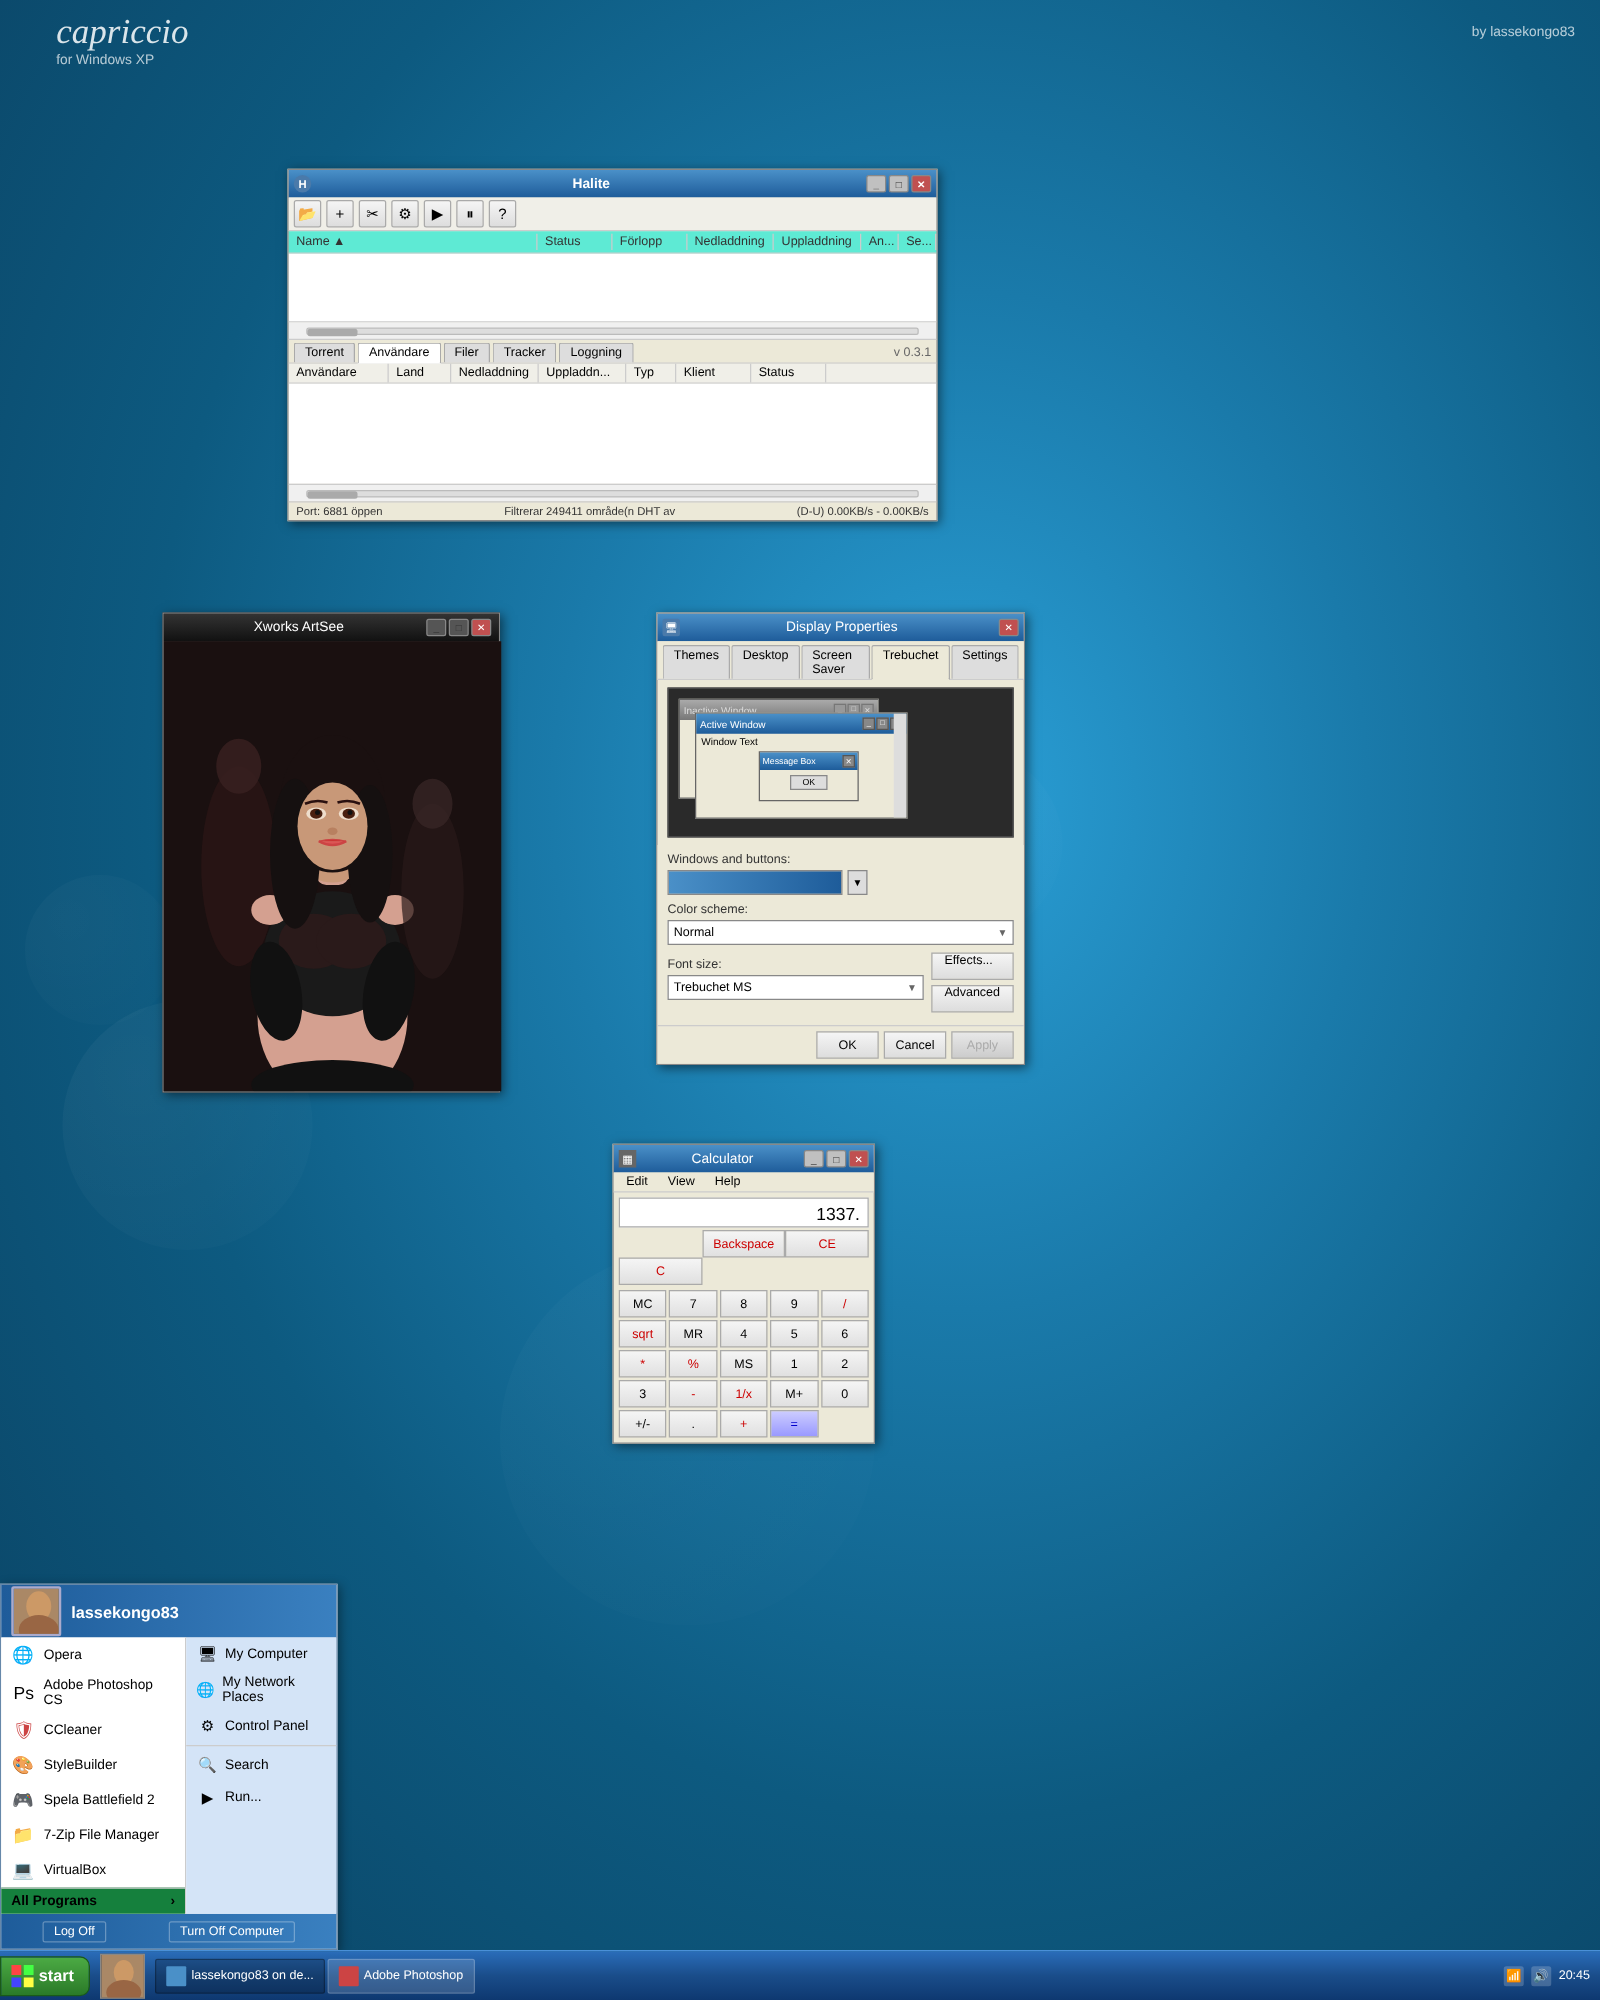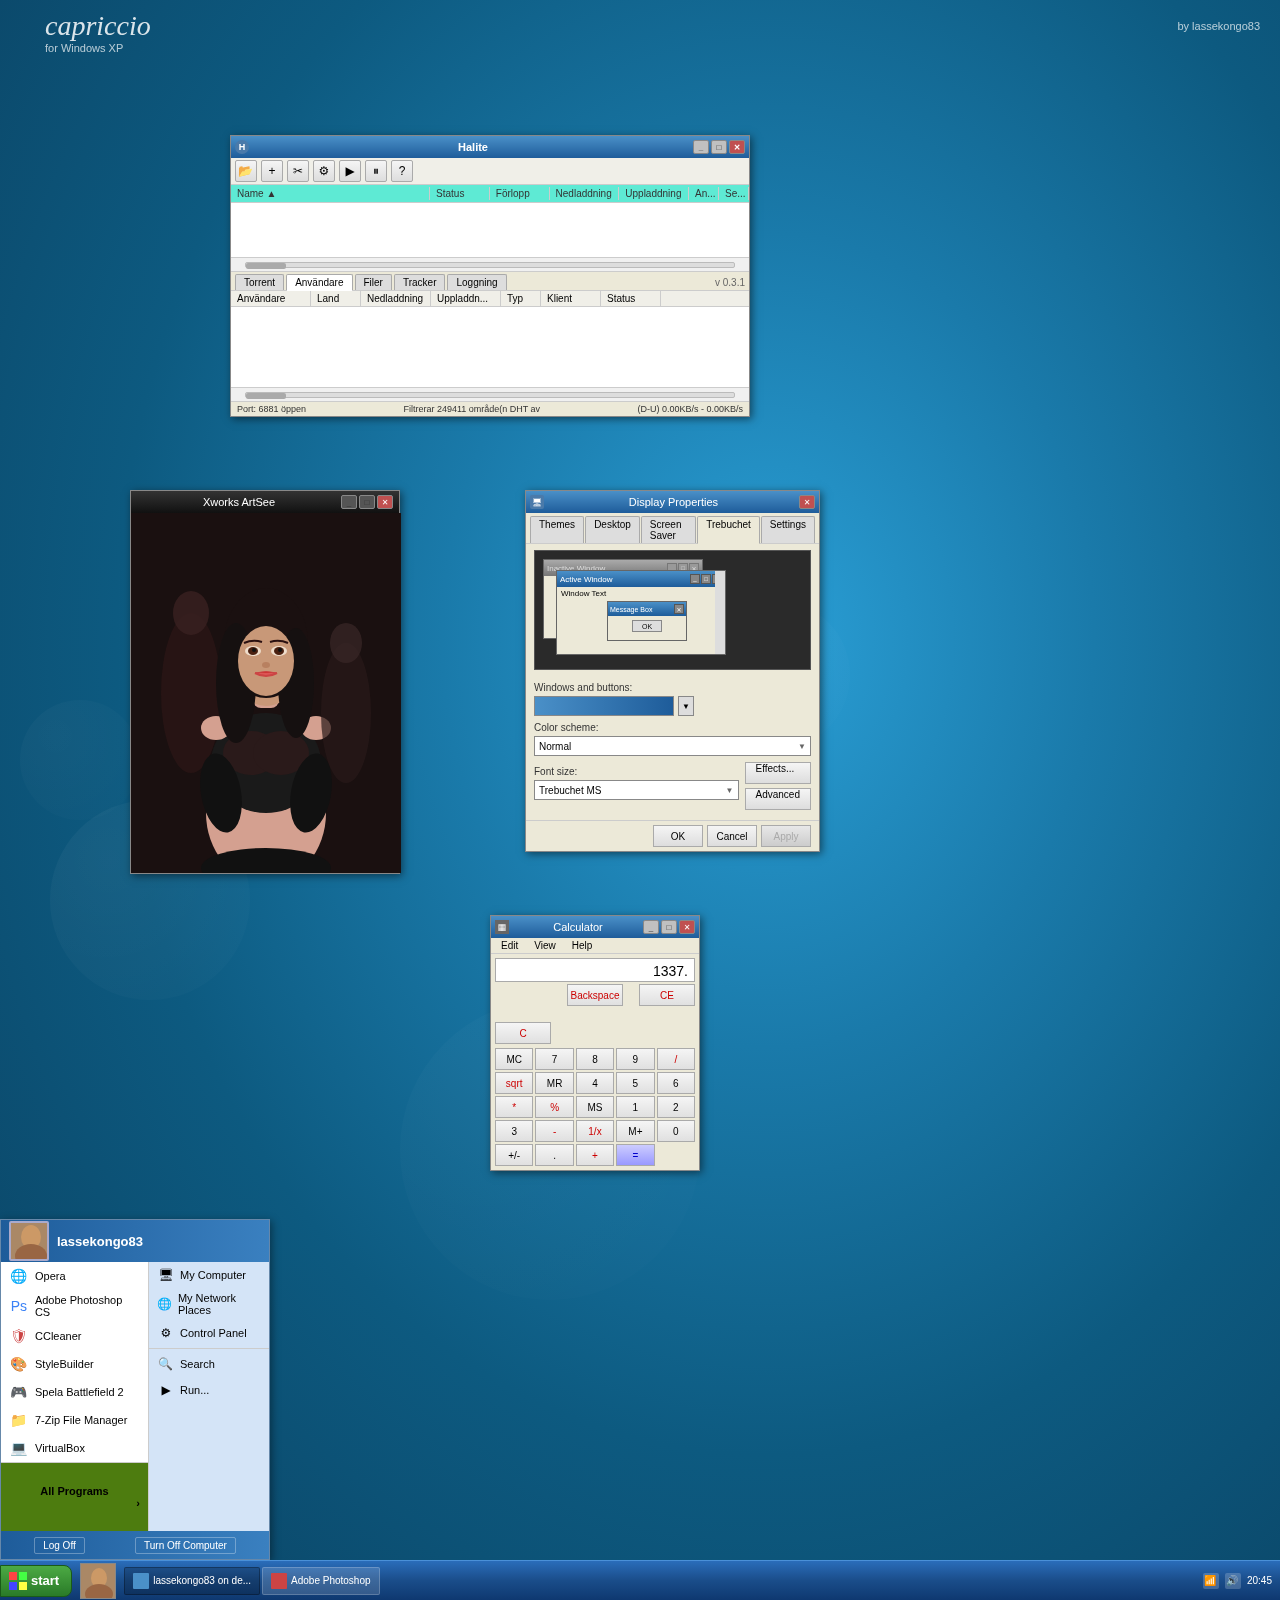--- a/index.html
+++ b/index.html
@@ -544,27 +544,26 @@
       height: 18px;
       margin-right: 5px;
       display: flex;
       align-items: center;
       justify-content: center;
       font-size: 12px;
     }
     .sm-all-programs {
       display: flex;
       align-items: center;
-      padding: 22px 8px;
-      background: #4d7c0f;
+      padding: 4px 8px;
+      background: #15803d;
       border-top: 1px solid #ccc;
       font-size: 11px;
       cursor: pointer;
       font-weight: bold;
-      flex-direction: column;
     }
     .sm-footer {
       background: linear-gradient(to right, #1e5c9a, #3a80c0);
       height: 28px;
       display: flex;
       align-items: center;
       justify-content: space-around;
       padding: 0 8px;
     }
     .sm-footer-btn {
@@ -942,21 +941,21 @@
       <div class="tbtn tbtn-close">✕</div>
     </div>
   </div>
   <div class="calc-menu">
     <div class="calc-menu-item">Edit</div>
     <div class="calc-menu-item">View</div>
     <div class="calc-menu-item">Help</div>
   </div>
   <div class="calc-display">1337.</div>
 
-  <div style="display:grid;grid-template-columns:1fr 1fr 1fr;gap:16px;padding:0 4px 2px;">
+  <div style="display:grid;grid-template-columns:1fr 1fr 1fr;gap:0;padding:0 4px 2px;">
     <div style="grid-column:1;"></div>
     <div class="calc-btn red">Backspace</div>
     <div class="calc-btn red">CE</div>
     <div class="calc-btn red">C</div>
   </div>
 
   <div class="calc-buttons">
     <div class="calc-btn">MC</div>
     <div class="calc-btn">7</div>
     <div class="calc-btn">8</div>
@@ -1000,21 +999,21 @@
     </div>
     <div class="sm-username">lassekongo83</div>
   </div>
   <div class="sm-body">
     <div class="sm-left">
       <div class="sm-item">
         <div class="sm-icon">🌐</div>
         <span>Opera</span>
       </div>
       <div class="sm-item">
-        <div class="sm-icon" style="color:#3b82f6;">Ps</div>
+        <div class="sm-icon" style="color:#000000;">Ps</div>
         <span>Adobe Photoshop CS</span>
       </div>
       <div class="sm-item">
         <div class="sm-icon" style="color:#cc4444;">🛡</div>
         <span>CCleaner</span>
       </div>
       <div class="sm-item">
         <div class="sm-icon" style="color:#44aa44;">🎨</div>
         <span>StyleBuilder</span>
       </div>

